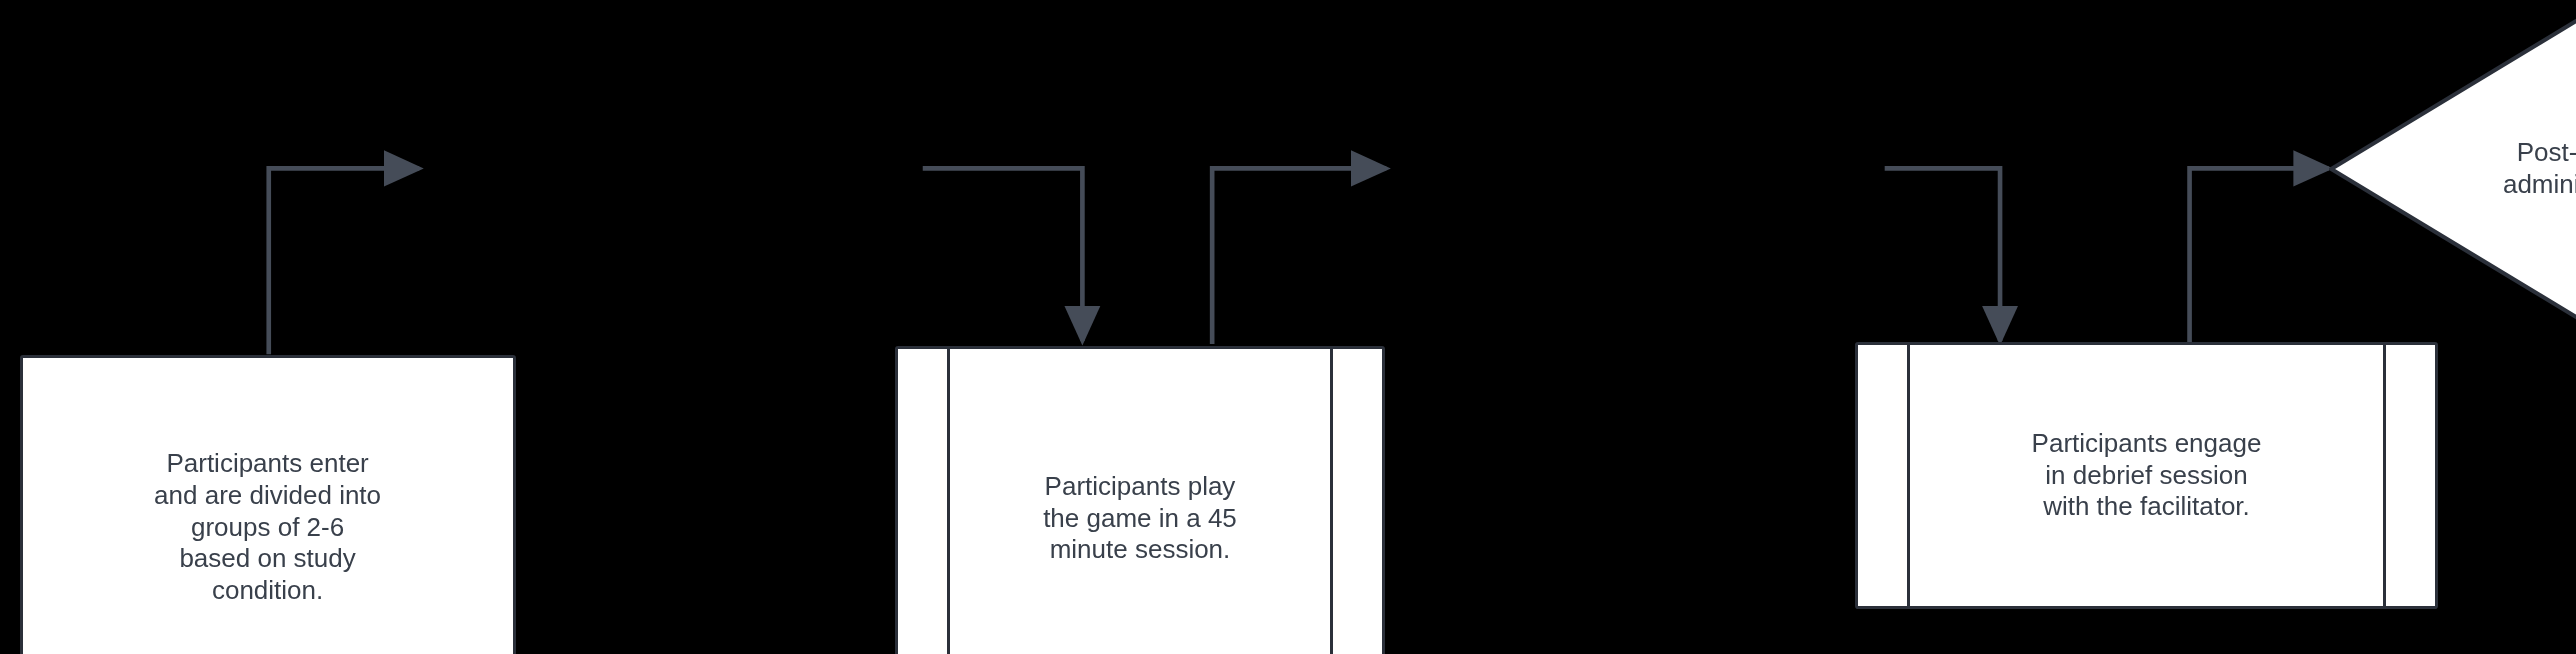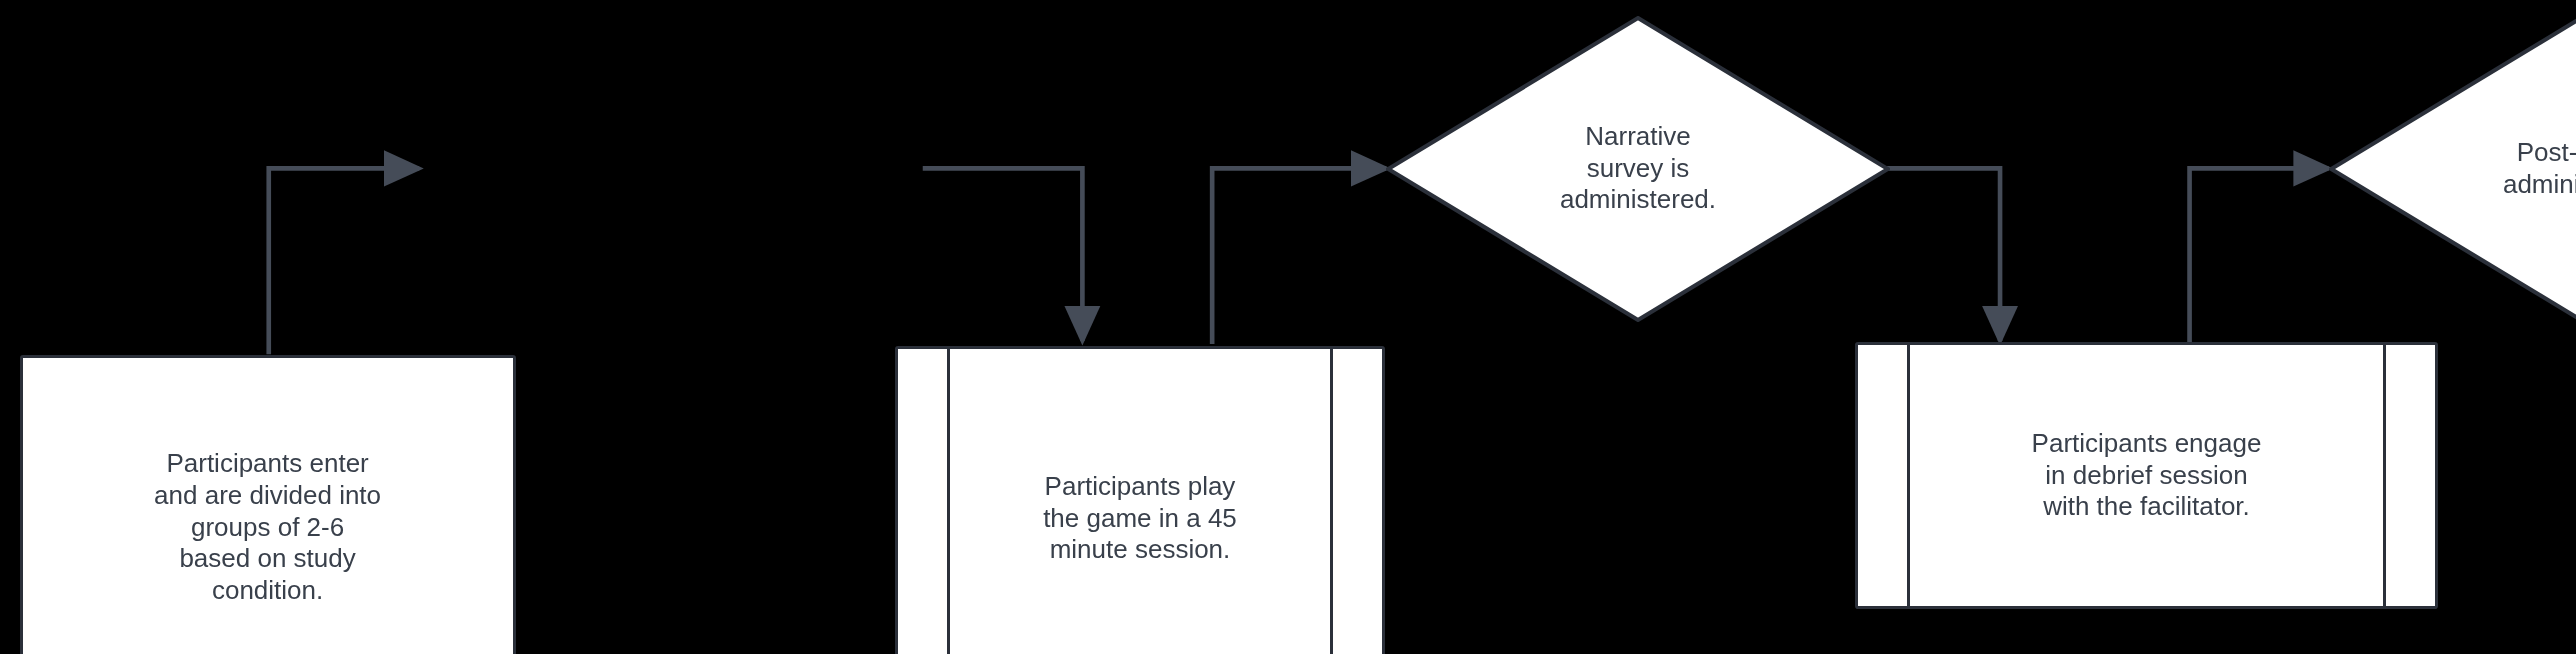--- a/index.html
+++ b/index.html
@@ -130,28 +130,20 @@
   <div class="proc" style="left:895px; top:346px; width:490px; height:345px;">
     <div class="rail left"></div>
     <div class="body">
       <span class="label">Participants play
 the game in a 45
 minute session.</span>
     </div>
     <div class="rail right"></div>
   </div>
 
-  <div class="diamond" style="left:1386px; top:15.5px; width:504px; height:306px;">
-    <svg viewBox="0 0 978 594" width="504" height="306" xmlns="http://www.w3.org/2000/svg">
-      <polygon points="489,4 974,297 489,590 4,297" fill="#ffffff" stroke="#2b303a" stroke-width="8" stroke-linejoin="miter"></polygon>
-    </svg>
-    <div class="dlabel">Narrative
-survey is
-administered.</div>
-  </div>
 
   <div class="proc" style="left:1855px; top:342px; width:583px; height:267px;">
     <div class="rail left"></div>
     <div class="body">
       <span class="label">Participants engage
 in debrief session
 with the facilitator.</span>
     </div>
     <div class="rail right"></div>
   </div>

